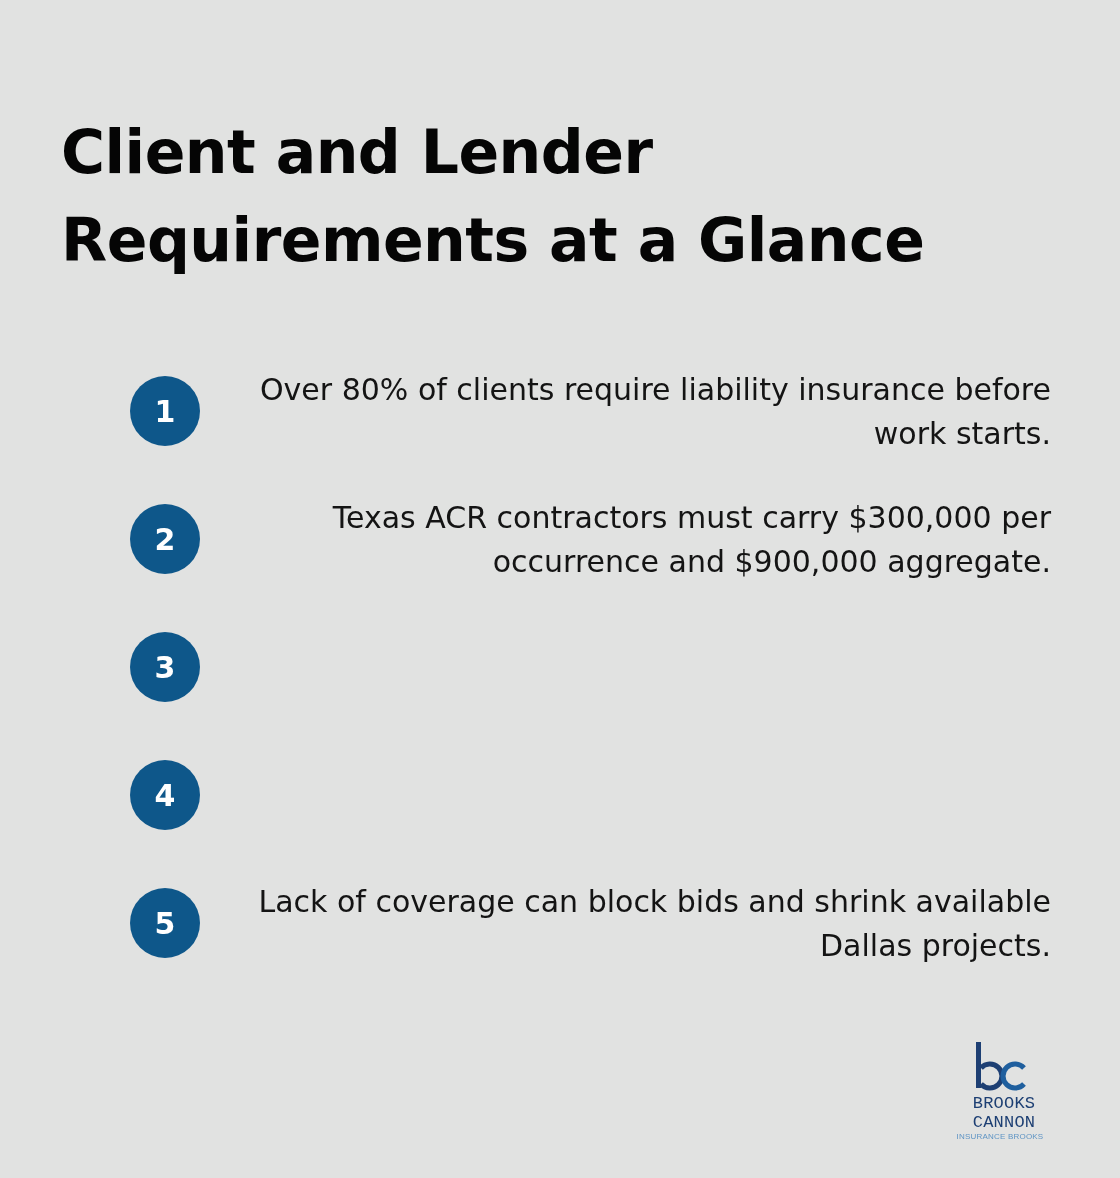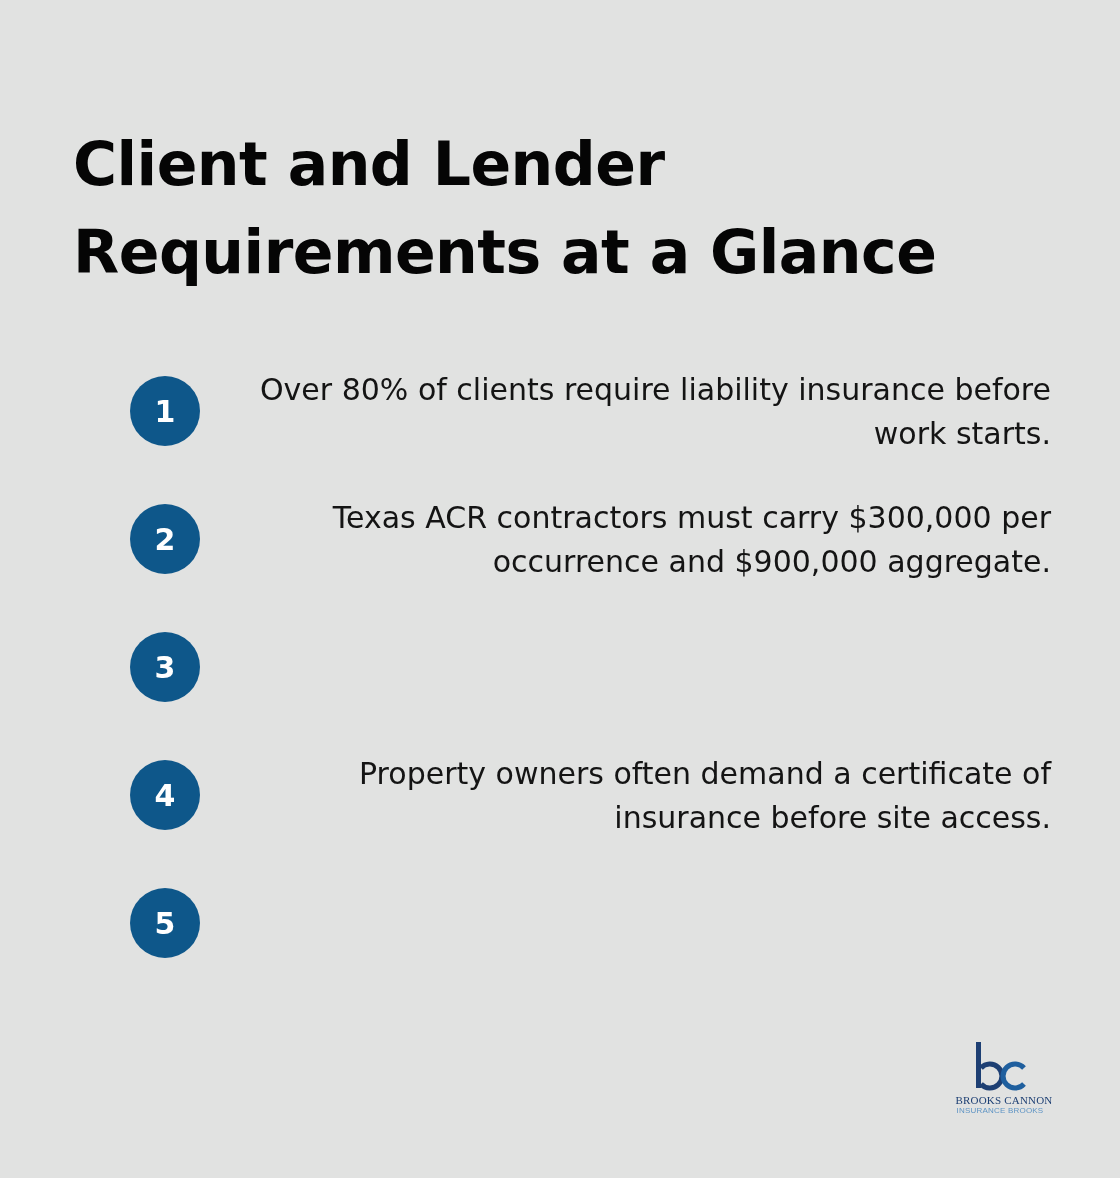--- a/index.html
+++ b/index.html
@@ -5,21 +5,21 @@
     html, body { margin: 0; padding: 0; }
     body {
       width: 1120px; height: 1178px;
       background: #e1e2e1;
       position: relative;
       font-family: "DejaVu Sans", sans-serif;
       overflow: hidden;
     }
     .title {
       position: absolute; left: 61px; top: 108px;
-      margin: 12px;
+      margin: 0;
       font-size: 60px; font-weight: bold; line-height: 88px;
       color: #050505;
       letter-spacing: -0.5px;
       width: 900px;
     }
     .list {
       position: absolute; left: 130px; top: 368px;
       width: 920px;
     }
     .item {
@@ -40,22 +40,22 @@
       font-size: 30px; line-height: 44px;
       color: #141414;
       text-align: right;
     }
     .logo {
       position: absolute; left: 940px; top: 1040px;
       width: 120px; text-align: center;
     }
     .logo svg { display: block; margin: 0 auto; }
     .logo-name {
-      font-family: Liberation Serif, serif;
-      font-size: 11px; color: #1d3f73; letter-spacing: 0.2px;
+      font-family: Liberation Mono, monospace;
+      font-size: 17px; color: #1d3f73; letter-spacing: 0.2px;
       margin-top: 2px;
       margin-left: 8px;
     }
     .logo-sub {
       font-family: "Liberation Sans", sans-serif;
       font-size: 8px; color: #5e94c4; letter-spacing: 0.2px;
     }
   </style>
 </head>
 <body>
@@ -69,24 +69,24 @@
   </div>
   <div class="item">
     <div class="badge">2</div>
     <div class="item-text">Texas ACR contractors must carry $300,000 per occurrence and $900,000 aggregate.</div>
   </div>
   <div class="item">
     <div class="badge">3</div>
   </div>
   <div class="item">
     <div class="badge">4</div>
-    <div class="item-text">Property owners often demand a certificate of insurance before site access.</div>
   </div>
   <div class="item">
     <div class="badge">5</div>
+    <div class="item-text">Lack of coverage can block bids and shrink available Dallas projects.</div>
   </div>
 </div>
 
 <div class="logo">
   <svg width="60" height="52" viewBox="0 0 60 52">
 
     <rect x="6" y="2" width="5" height="46" fill="#1d3f73"></rect>
 
     <path d="M11 28 A12 12 0 1 1 11 44" fill="none" stroke="#1d3f73" stroke-width="5"></path>
 

